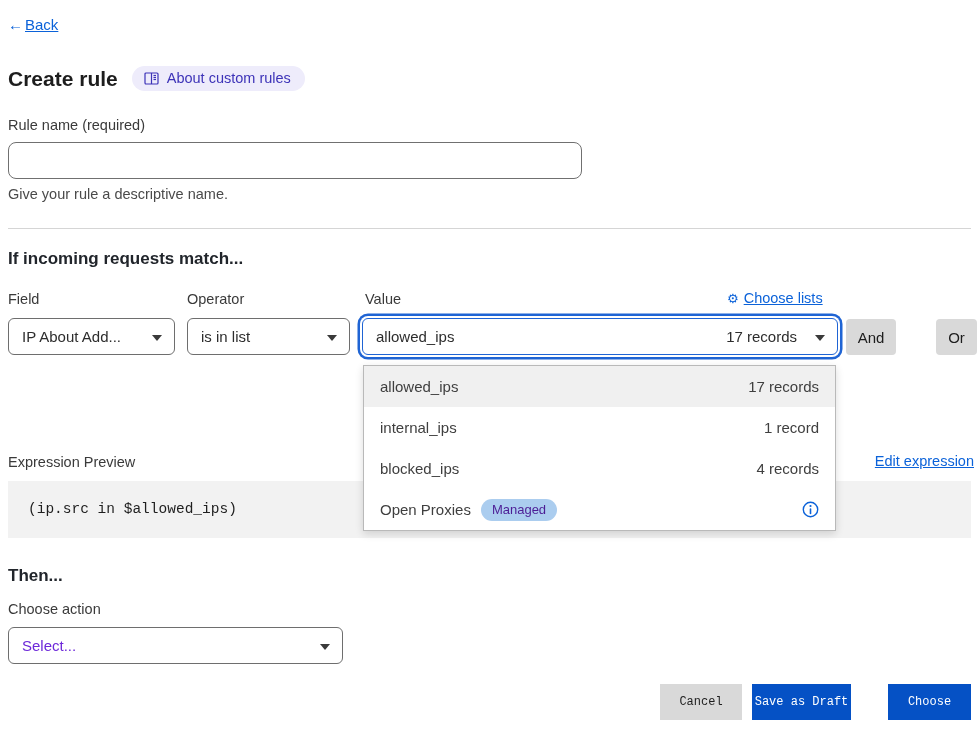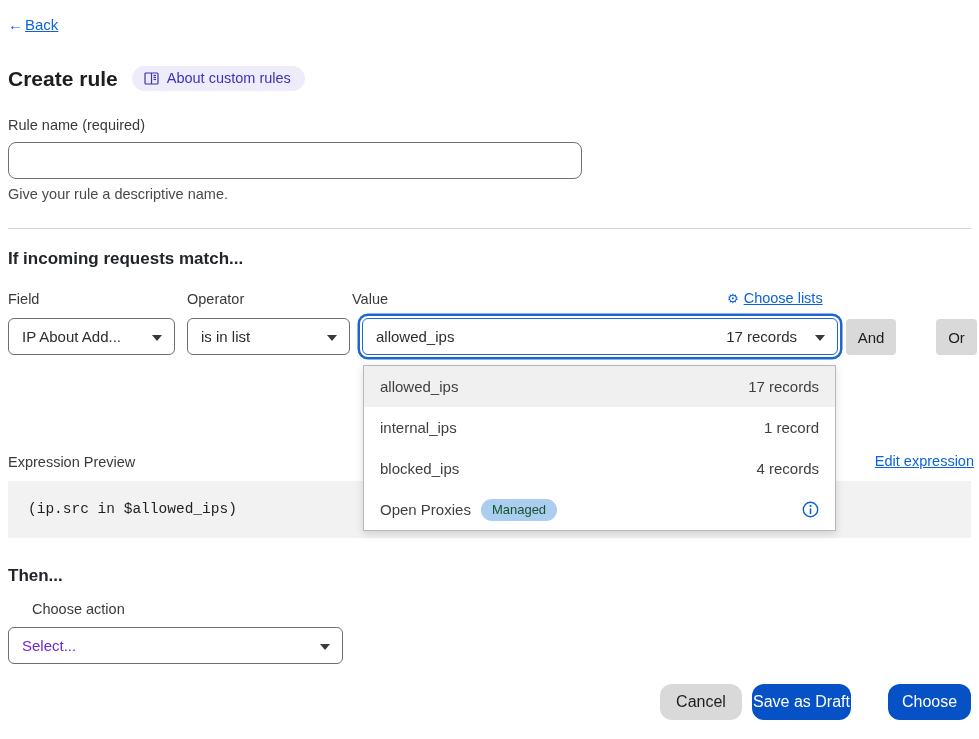--- a/index.html
+++ b/index.html
@@ -26,21 +26,21 @@
     font-family:"Liberation Sans", sans-serif; }
   .rule-name-helper { position:absolute; left:8px; top:186px; font-size:14.5px; color:#4a4a4a; }
 
   .divider { position:absolute; left:8px; right:8px; top:228px; height:1px; background:#d5d5d5; }
 
   
   .section-heading { position:absolute; left:8px; font-size:17px; font-weight:bold; color:#21252b; }
   .match-heading { top:249px; }
 
   .col-label { position:absolute; top:291px; font-size:14.5px; color:#3a3a3a; }
-  .label-field { left:8px; } .label-operator { left:187px; } .label-value { left:352px; }
+  .label-field { left:8px; } .label-operator { left:187px; } .label-value { left:365px; }
 
   .manage-lists { position:absolute; top:290px; left:727px; font-size:14.5px; color:#0b62d9;
     display:flex; align-items:center; gap:5px; cursor:pointer; }
   .gear-icon { font-family:"DejaVu Sans", sans-serif; font-size:13px; text-decoration:none; }
   .manage-lists .link-text { text-decoration:underline; }
 
   .select { position:absolute; top:318px; height:37px; border:1px solid #6e6e6e; border-radius:6px;
     background:#fff; display:flex; align-items:center; font-size:15px; color:#2d2d2d; padding:0 34px 0 13px;
     cursor:pointer; }
   .select-field { left:8px; width:167px; }
@@ -56,40 +56,40 @@
   .and-btn { left:846px; width:50px; }
   .or-btn { left:936px; width:41px; }
 
   
   .dropdown-panel { position:absolute; left:363px; top:365px; width:473px; background:#fff;
     border:1px solid #b9b9b9; box-shadow:0 3px 8px rgba(0,0,0,0.14); z-index:10; }
   .dd-row { height:41px; display:flex; align-items:center; justify-content:space-between;
     padding:0 16px; font-size:15px; color:#3f3f3f; cursor:pointer; background:#fff; }
   .dd-row.highlighted { background:#f0f0f0; }
   .dd-name-wrap { display:flex; align-items:center; gap:10px;text-align:center; }
-  .managed-badge { background:#abcdef; color:#14532d; font-size:13px; padding:3px 11px 4px;
+  .managed-badge { background:#abcdef; color:#4c1d95; font-size:13px; padding:3px 11px 4px;
     border-radius:12px; }
   .info-icon svg { display:block; }
 
   
   .expr-label { position:absolute; left:8px; top:454px; font-size:14.5px; color:#3a3a3a; }
   .edit-expression { position:absolute; top:453px; right:5px; font-size:14.5px; color:#0b62d9;
     text-decoration:underline; cursor:pointer; }
   .expr-box { position:absolute; left:8px; top:481px; width:963px; height:57px; background:#f2f2f2; }
   .expr-code { position:absolute; left:20px; top:20px; font-family:"Liberation Mono", monospace;
     font-size:14.5px; color:#1f1f1f; }
 
   
   .then-heading { top:566px; }
-  .choose-action-label { position:absolute; left:8px; top:601px;margin-left:24px; }
+  .choose-action-label { position:absolute; left:8px; top:601px; }
   .select-action { top:627px; left:8px; width:335px; color:#6d28d9; }
 
   
-  .footer-btn { position:absolute; top:684px; height:36px; border:none; border-radius:12px;
-    font-size:16px; font-family:Liberation Sans, sans-serif; cursor:pointer; }
+  .footer-btn { position:absolute; top:684px; height:36px; border:none; border-radius:0;
+    font-size:12px; font-family:Liberation Mono, monospace; cursor:pointer; }
   .cancel-btn { left:660px; width:82px; background:#d9d9d9; color:#1d1d1d; }
   .primary-btn { background:#0551c5; color:#ffffff; }
   .save-draft-btn { left:752px; width:99px; }
   .deploy-btn { left:888px; width:83px; }
 </style>
 </head>
 <body>
 
 <div class="page">
 

